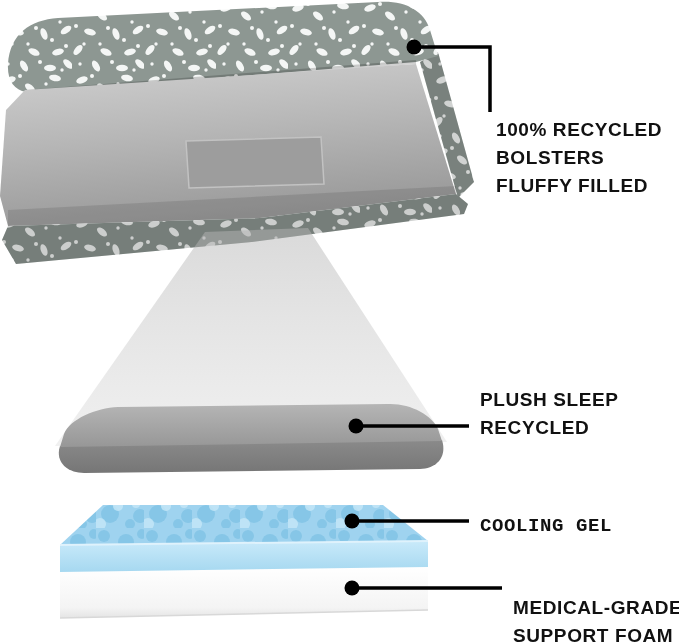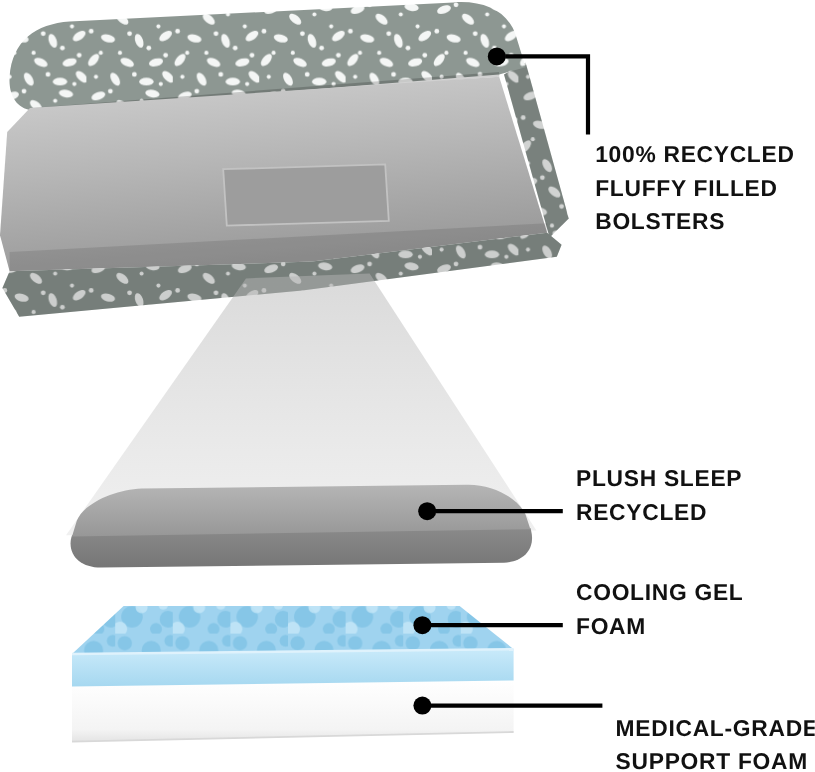--- a/index.html
+++ b/index.html
@@ -155,32 +155,31 @@
     <g fill="#000000">
       <circle cx="414" cy="47" r="7.5"></circle>
       <circle cx="356" cy="426" r="7.5"></circle>
       <circle cx="352" cy="521" r="7.5"></circle>
       <circle cx="352" cy="588" r="7.5"></circle>
     </g>
   </svg>
 
   <div class="callout-text" style="left:496px; top:116px;">
     <div>100% RECYCLED</div>
+    <div>BOLSTERS</div>
     <div>FLUFFY FILLED</div>
-    <div>BOLSTERS</div>
   </div>
 
   <div class="callout-text" style="left:480px; top:386px;">
     <div>PLUSH SLEEP</div>
     <div>RECYCLED</div>
   </div>
 
-  <div class="callout-text" style="left:480px; top:481px;">
+  <div class="callout-text" style="left:480px; top:512px;font-family:Liberation Mono, monospace;">
     <div>COOLING GEL</div>
-    <div>FOAM</div>
   </div>
 
   <div class="callout-text" style="left:513px; top:594px;">
     <div>MEDICAL-GRADE</div>
     <div>SUPPORT FOAM</div>
   </div>
 
 </div>
 
 </body></html>

